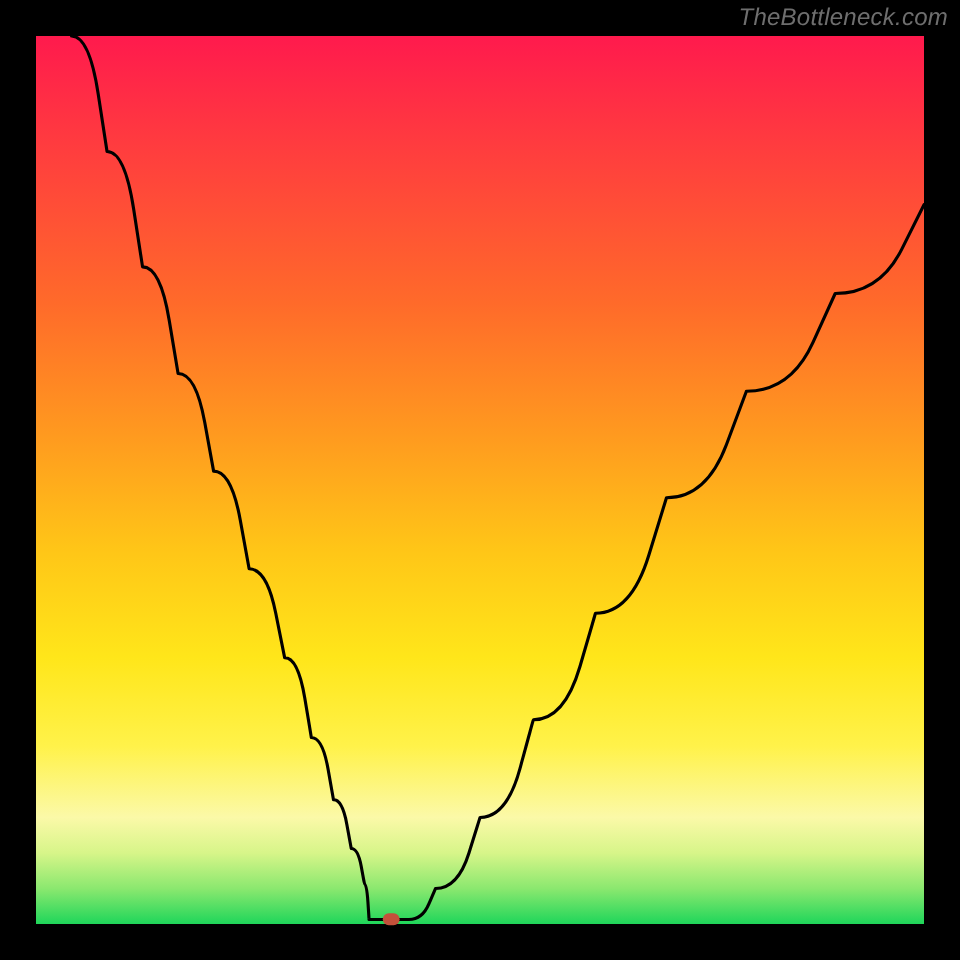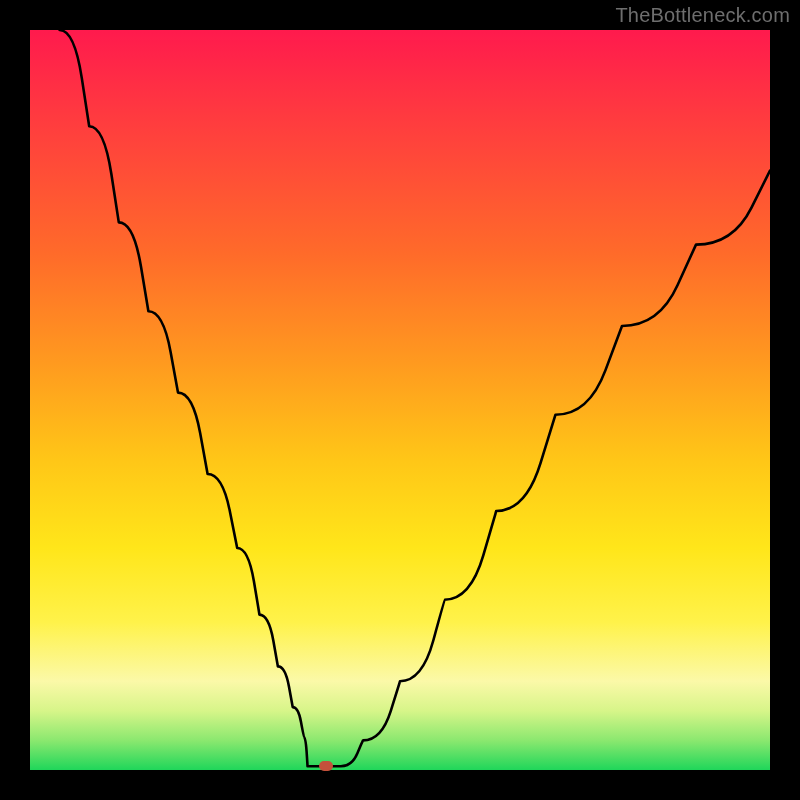--- a/index.html
+++ b/index.html
@@ -9,20 +9,21 @@
     height: 800px;
     background: #000;
     overflow: hidden;
     font-family: Arial, Helvetica, sans-serif;
   }
   .frame {
     position: relative;
     width: 800px;
     height: 764px;
     background: #000;
+    font-style: italic;
   }
   .plot-area {
     position: absolute;
     left: 30px;
     top: 30px;
     width: 740px;
     height: 740px;
     
     background: linear-gradient(
       to bottom,

